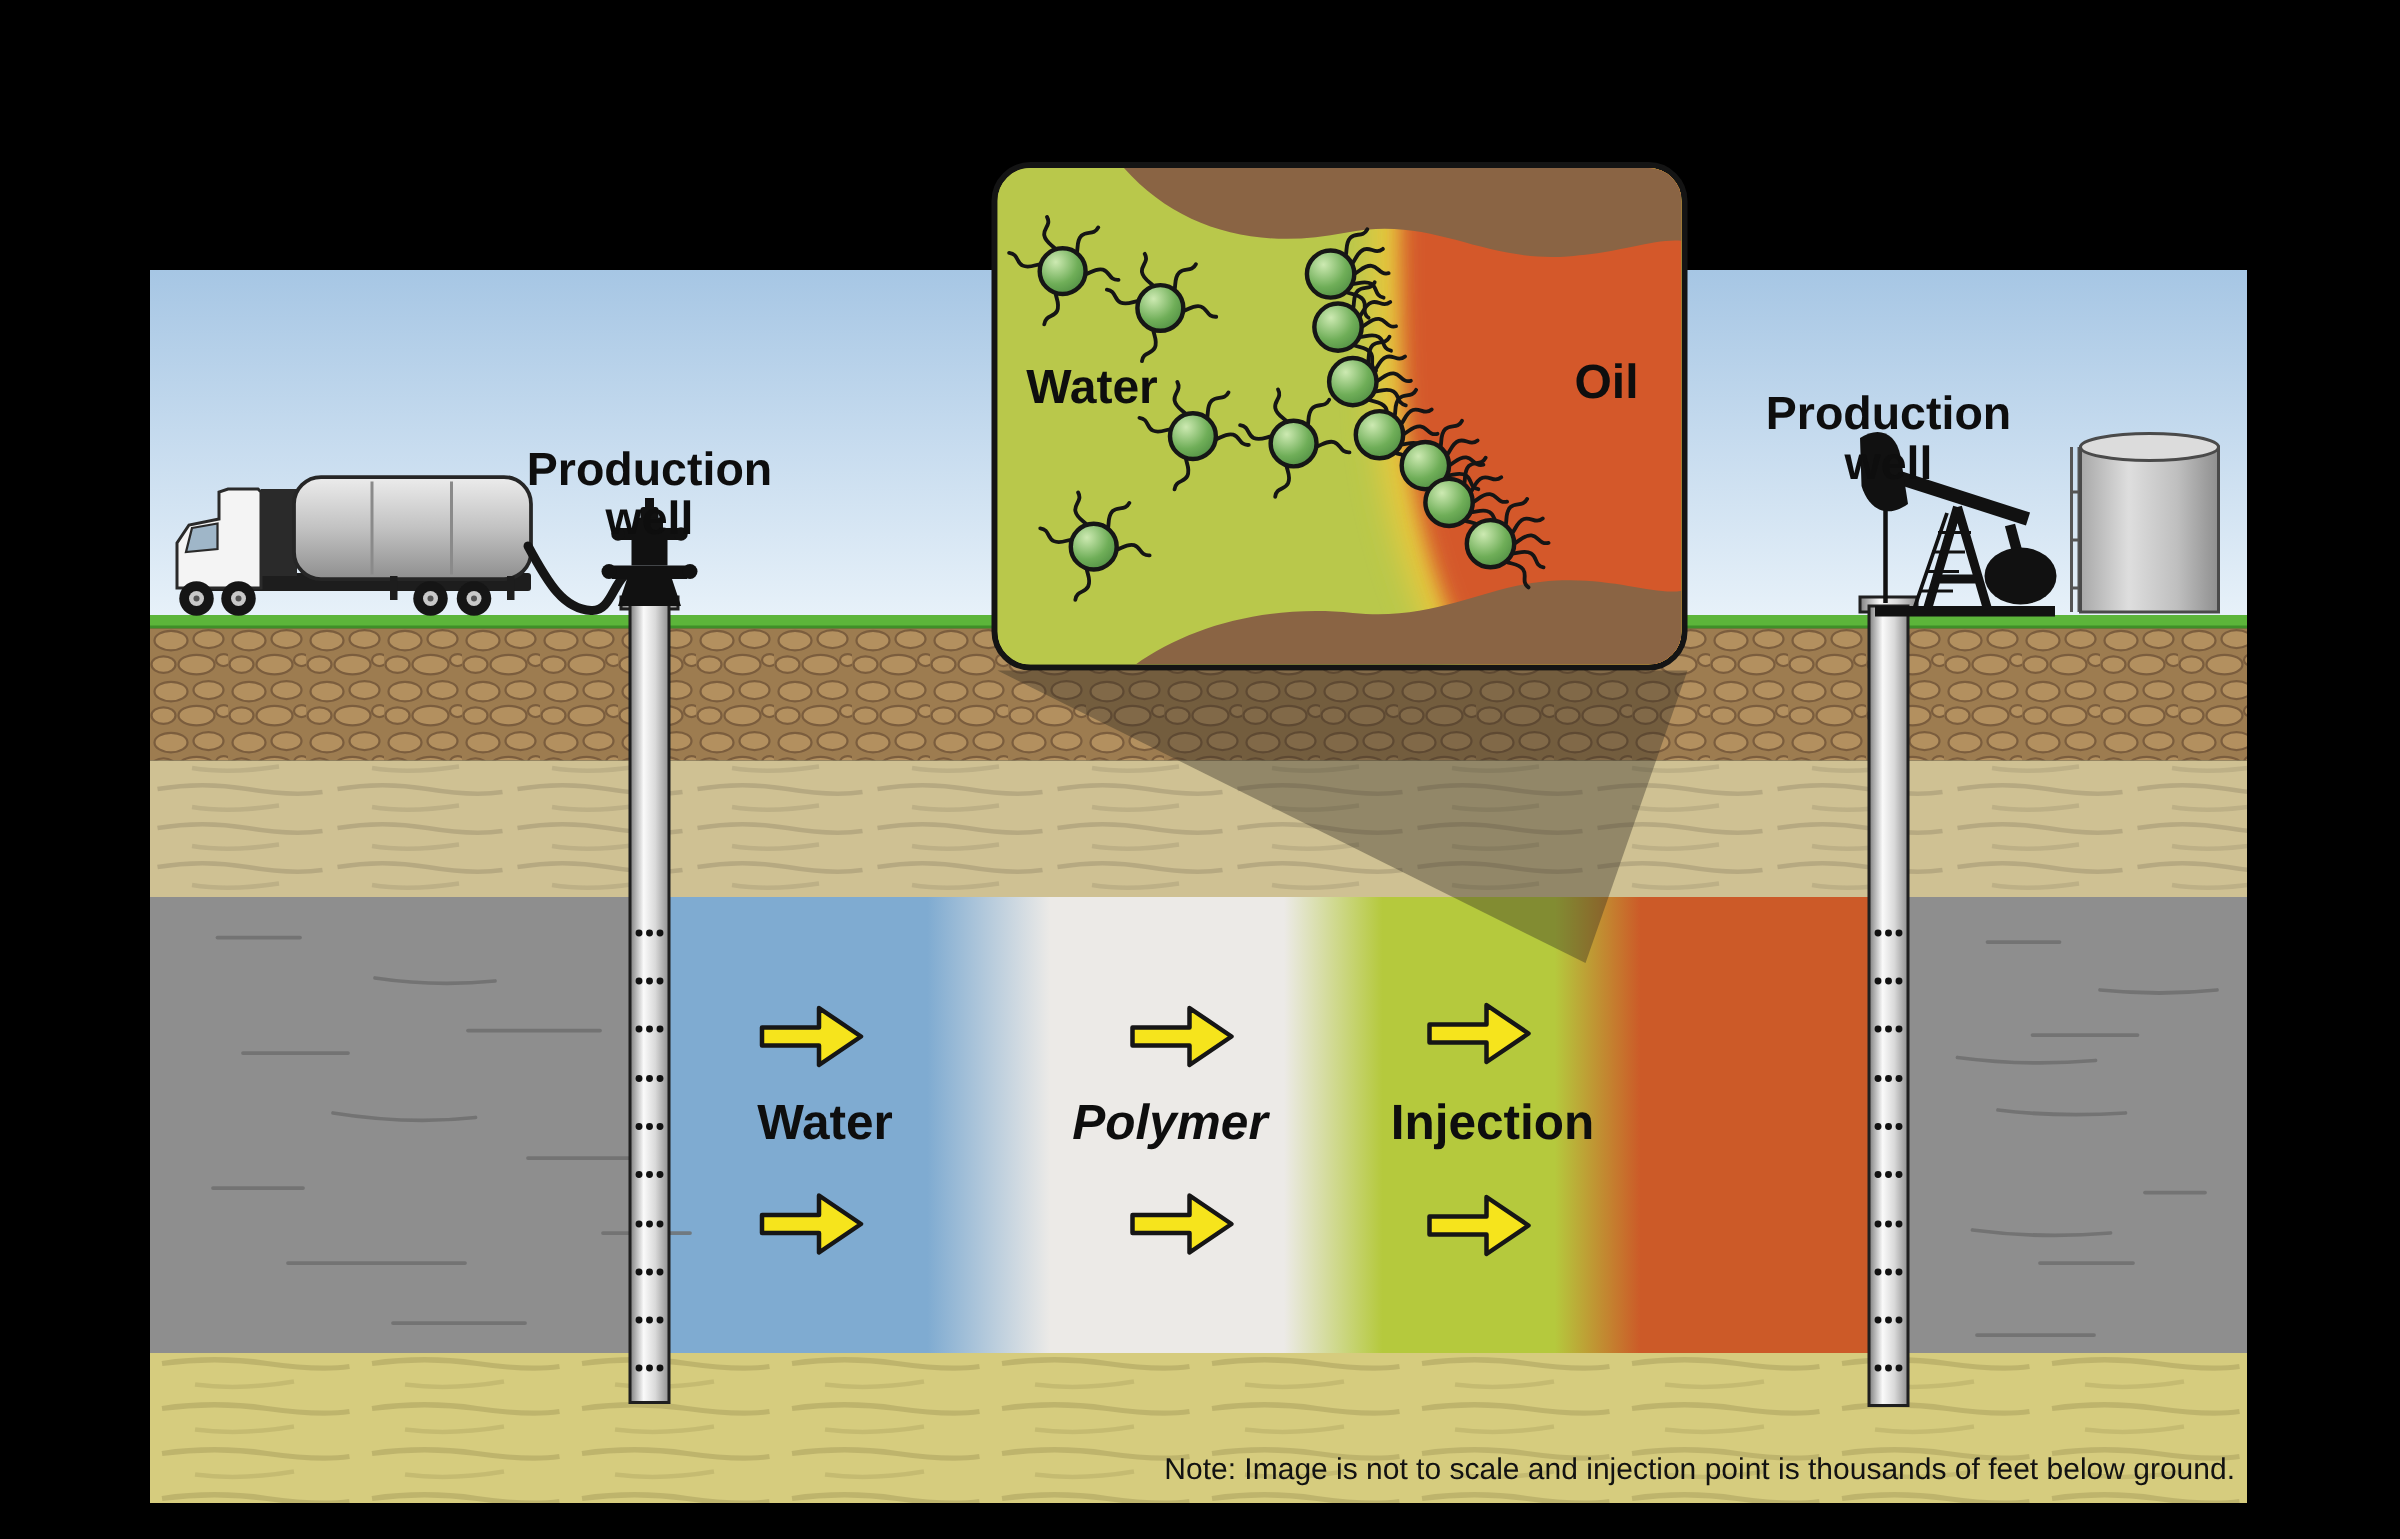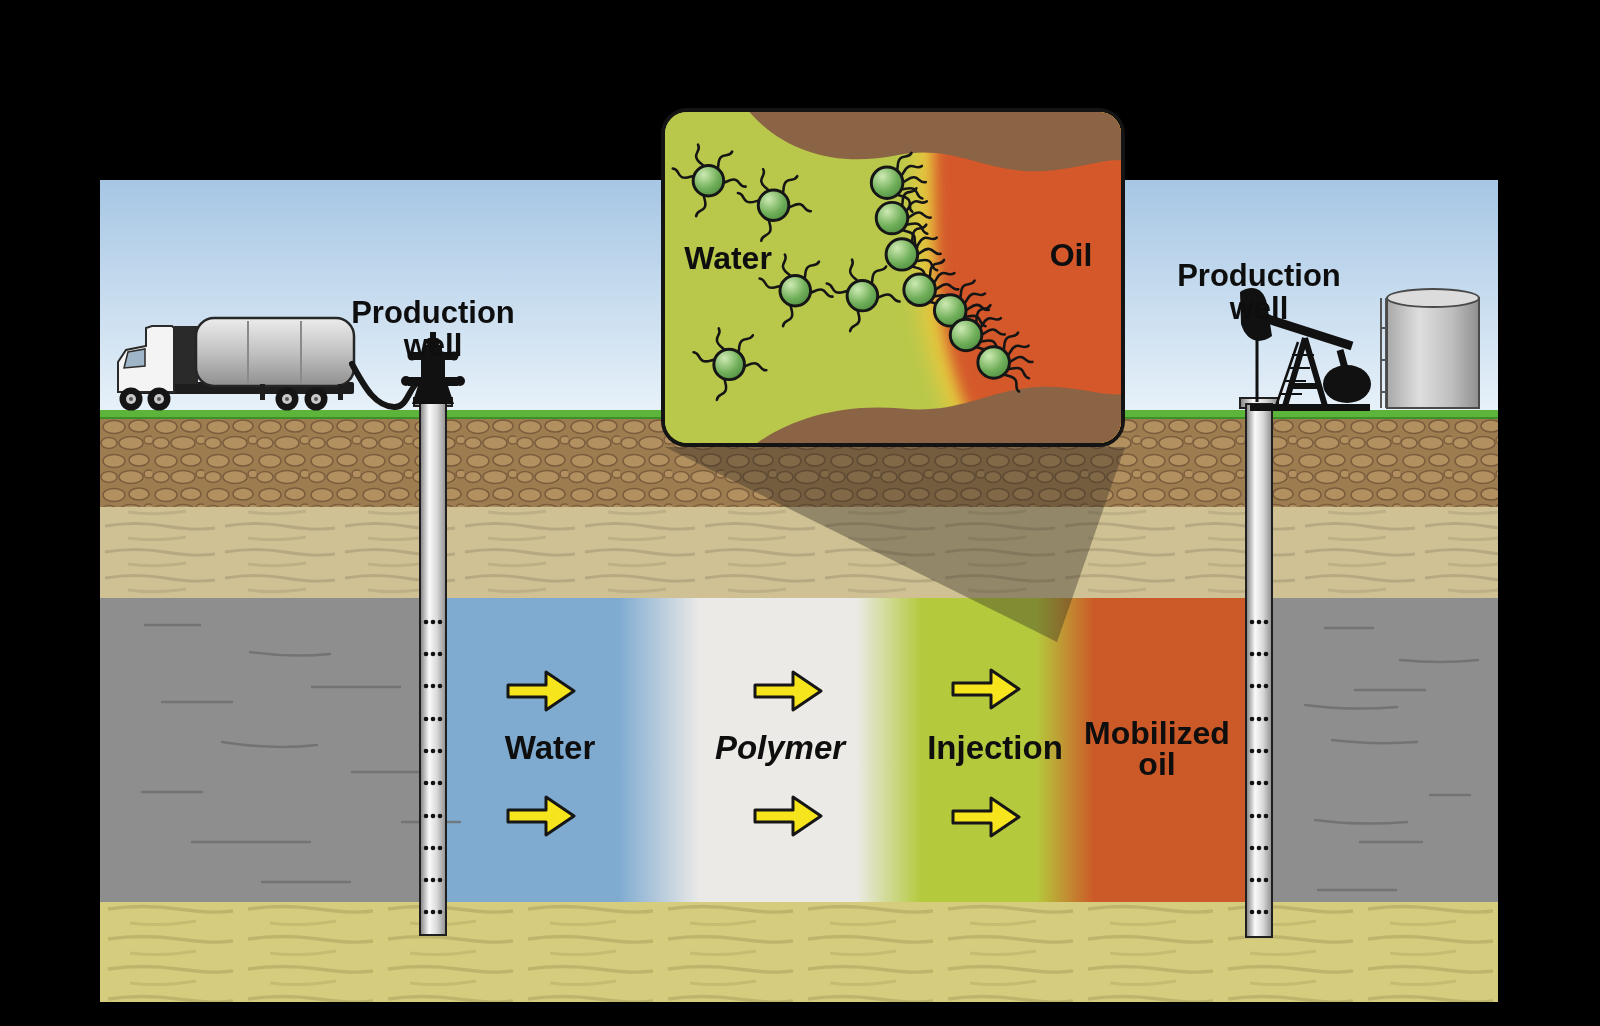--- a/index.html
+++ b/index.html
@@ -243,25 +243,22 @@
       <span style="display:block">well</span>
     </div>
     <div class="lbl2 f31" style="left:1159px;top:57px;">
       <span style="display:block">Production</span>
       <span style="display:block">well</span>
     </div>
 
     <div class="lbl f33" style="left:450px;top:568px;">Water</div>
     <div class="lbl f33" style="left:680px;top:568px;font-style:italic;">Polymer</div>
     <div class="lbl f33" style="left:895px;top:568px;">Injection</div>
-    <div class="lbl2 mob" style="left:1057px;top:538px;">
-      <span style="display:block">Mobilized</span>
-      <span style="display:block">oil</span>
-    </div>
-
+
+    <div class="note">Note: Image is not to scale and injection point is thousands of feet below ground.</div>
   </div>
 
   <div class="inset">
     <svg viewBox="0 0 462 337" preserveAspectRatio="none">
       <defs>
         <radialGradient id="pg" cx="0.35" cy="0.3" r="0.8">
           <stop offset="0" stop-color="#cdeab2"></stop>
             <stop offset="0.6" stop-color="#6fae58"></stop>
           <stop offset="1" stop-color="#4e8c41"></stop>
         </radialGradient>

